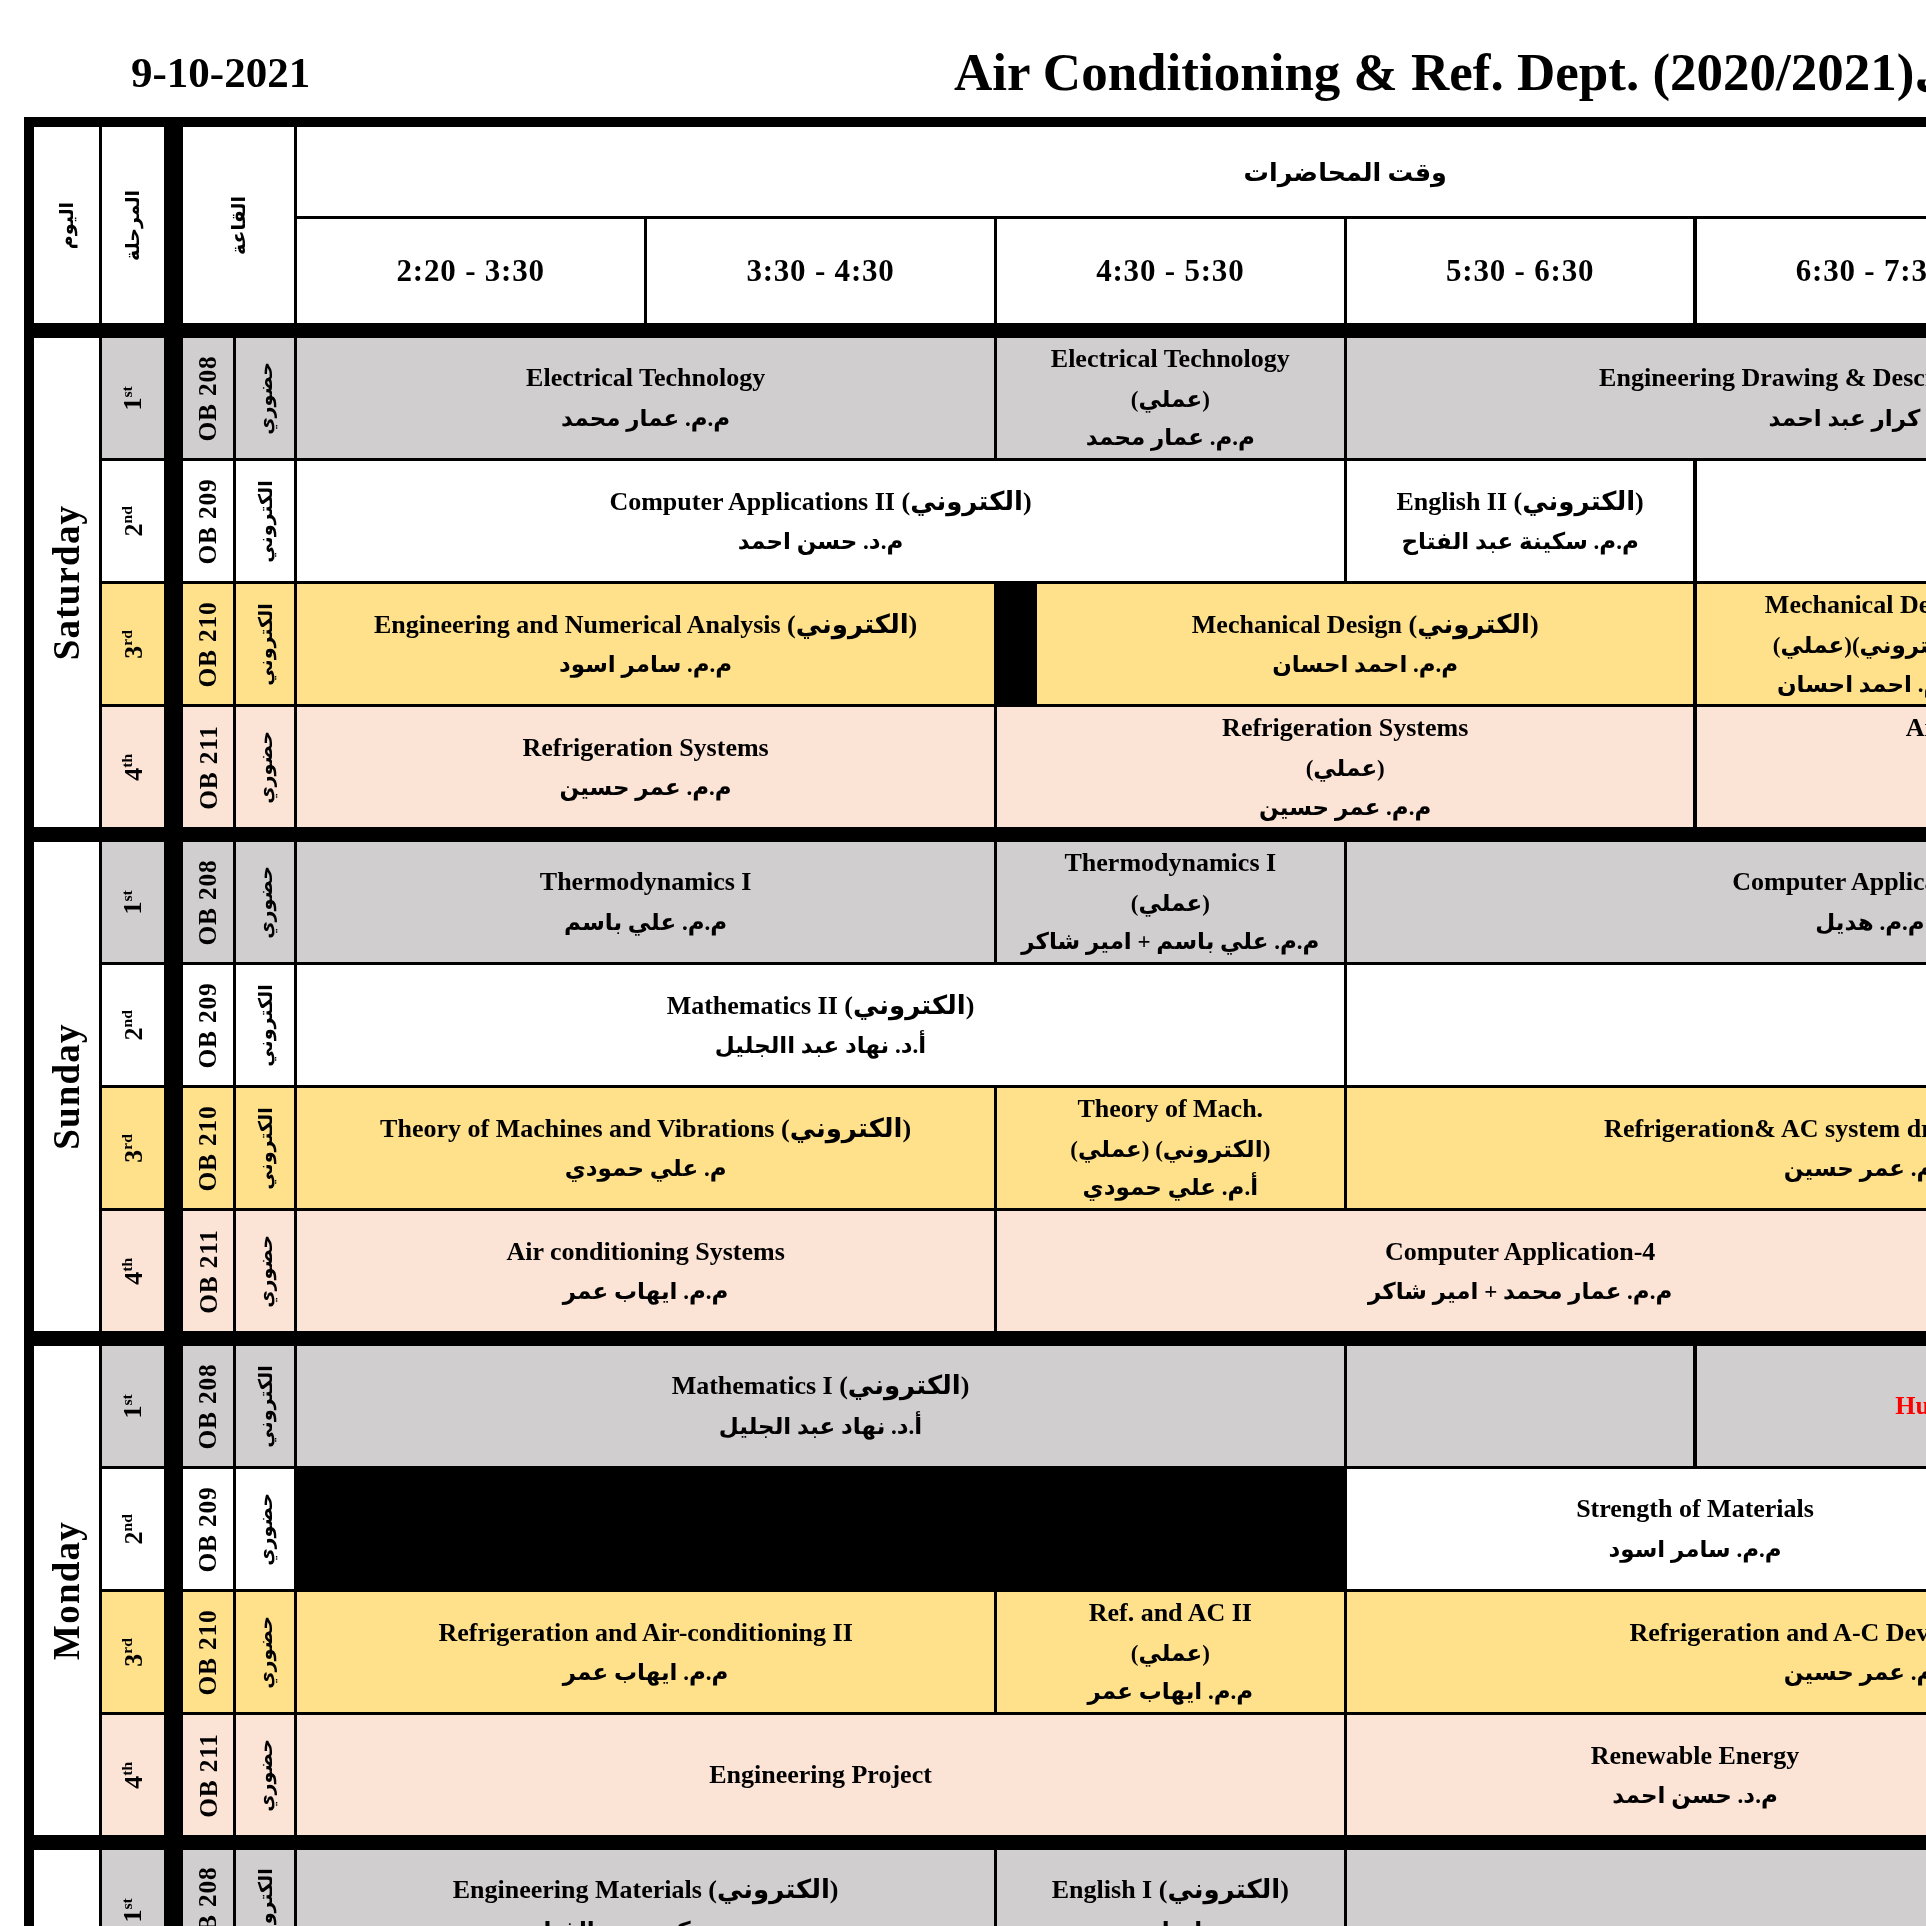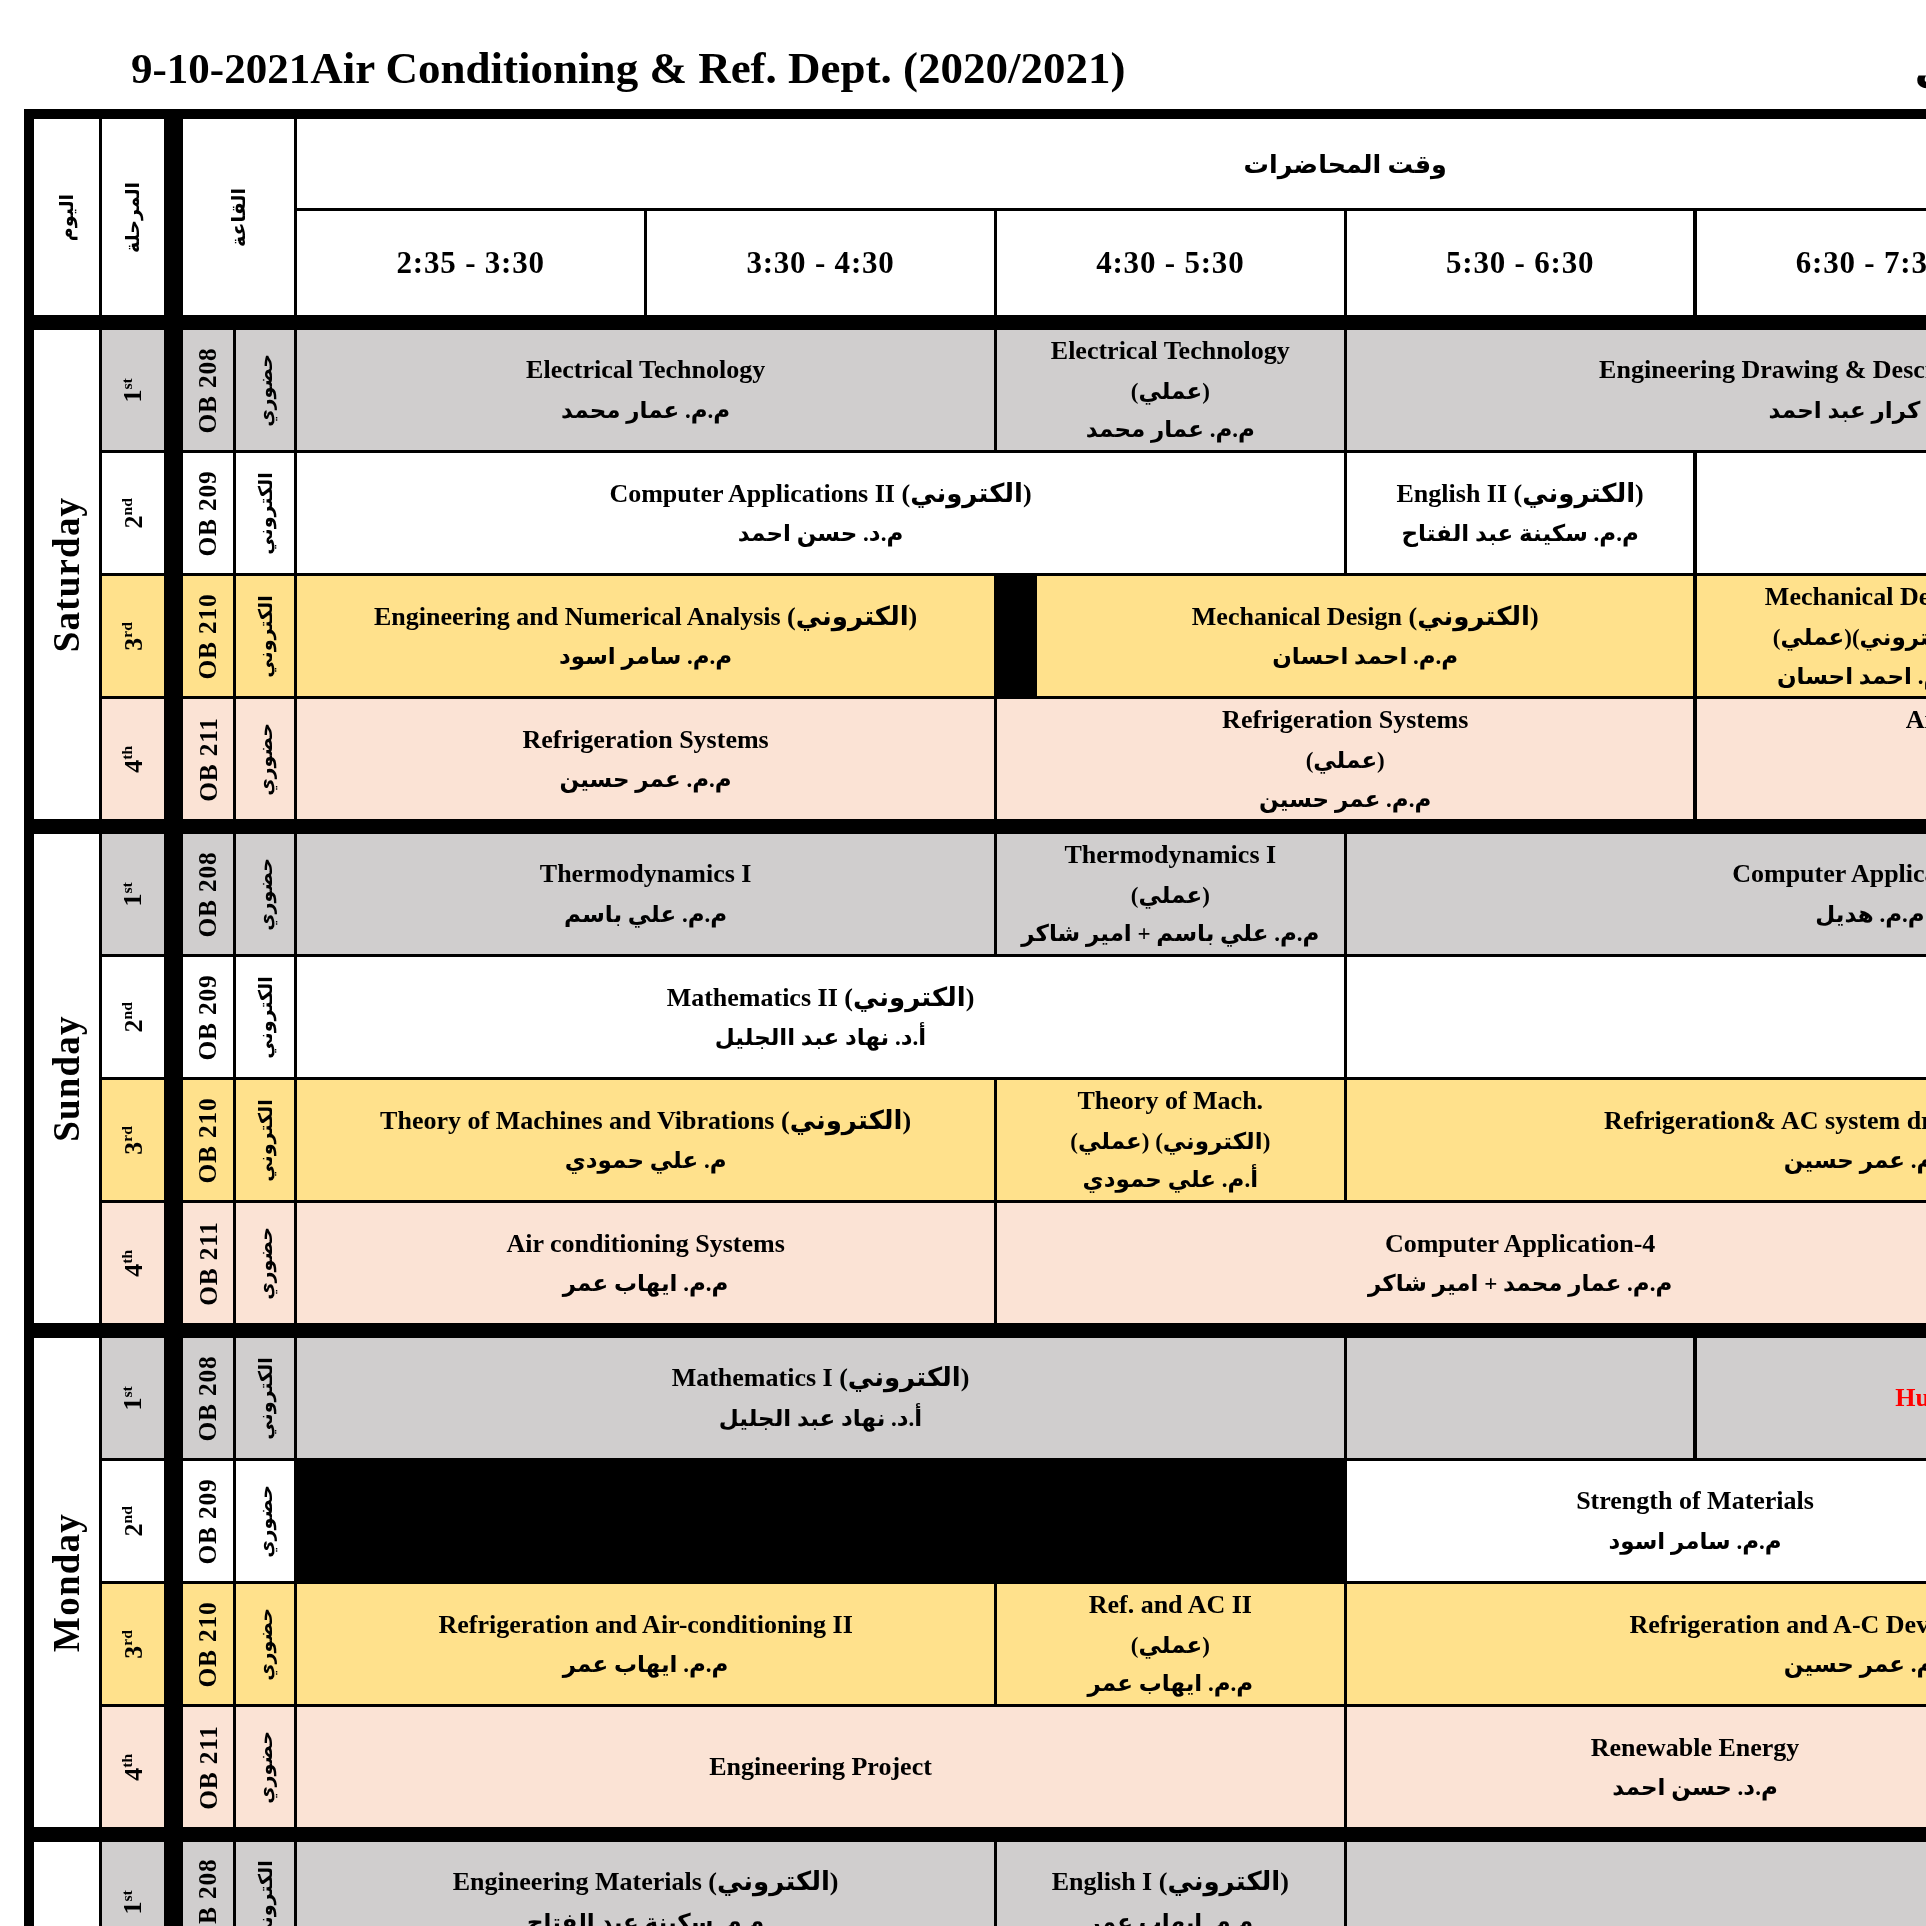--- a/index.html
+++ b/index.html
@@ -1,20 +1,20 @@
 <!DOCTYPE html>
 <html style="font-size:6.2px"><head>
 <meta charset="utf-8">
 <style>
   html,body{margin:0;padding:0;background:#fff;}
   body{width:2427px;height:2922px;font-family:"Liberation Serif","DejaVu Serif","DejaVu Sans",serif;font-weight:bold;color:#000;}
   .page{position:relative;width:2427px;height:2922px;overflow:hidden;}
   .titlebar{display:grid;grid-template-columns:auto 1fr auto;align-items:center;padding:42px 65px 15.4px 131px;}
   .tb-date{font-size:43px;}
-  .tb-title{font-size:45px;text-align:left;}
+  .tb-title{font-size:53px;text-align:right;}
   .tb-session{font-size:43px;direction:rtl;}
   .grid{margin-left:24px;width:2379px;box-sizing:border-box;background:#000;border:6.2px solid #000;padding:3.9px;
         display:grid;gap:3.1px;
         grid-template-columns:65px 62px 13px 50px 58px repeat(6,1fr);
         grid-template-rows:89px 104px repeat(5,8.5px 120px 120px 120px 120px);}
   .cell{background:#fff;display:flex;align-items:center;justify-content:center;text-align:center;overflow:hidden;}
   .heavy{background:#000;}
   .vtext{transform:rotate(-90deg);white-space:nowrap;}
   .corner .vtext{font-size:19px;}
   .timetitle{font-size:25.4px;}
@@ -42,21 +42,21 @@
       <div class="cell corner" style="grid-area: 1 / 1 / span 2;">
         <span class="vtext">اليوم</span>
       </div>
       <div class="cell corner" style="grid-area: 1 / 2 / span 2;">
         <span class="vtext">المرحلة</span>
       </div>
       <div class="cell corner" style="grid-area: 1 / 4 / span 2 / span 2;">
         <span class="vtext">القاعة</span>
       </div>
       <div class="cell timetitle" style="grid-area: 1 / 6 / auto / -1;">وقت المحاضرات</div>
-      <div class="cell timeslot" style="grid-area: 2 / 6;">2:35 - 3:30</div>
+      <div class="cell timeslot" style="grid-area: 2 / 6;">2:20 - 3:30</div>
       <div class="cell timeslot" style="grid-area: 2 / 7; font-family: Liberation Serif, serif;">3:30 - 4:30</div>
       <div class="cell timeslot" style="grid-area: 2 / 8;">4:30 - 5:30</div>
       <div class="cell timeslot" style="grid-area: 2 / 9;">5:30 - 6:30</div>
       <div class="cell timeslot" style="grid-area: 2 / 10;">6:30 - 7:30</div>
       <div class="cell heavy" style="grid-area: 3 / 1 / auto / -1;"></div>
       <div class="cell dayname" style="grid-area: 4 / 1 / span 4; background: rgb(255, 255, 255);">
         <span class="vtext">Saturday</span>
       </div>
       <div class="cell stage" style="grid-area: 4 / 2; background: rgb(208, 206, 206);">
         <span class="vtext">1<sup>st</sup></span>

